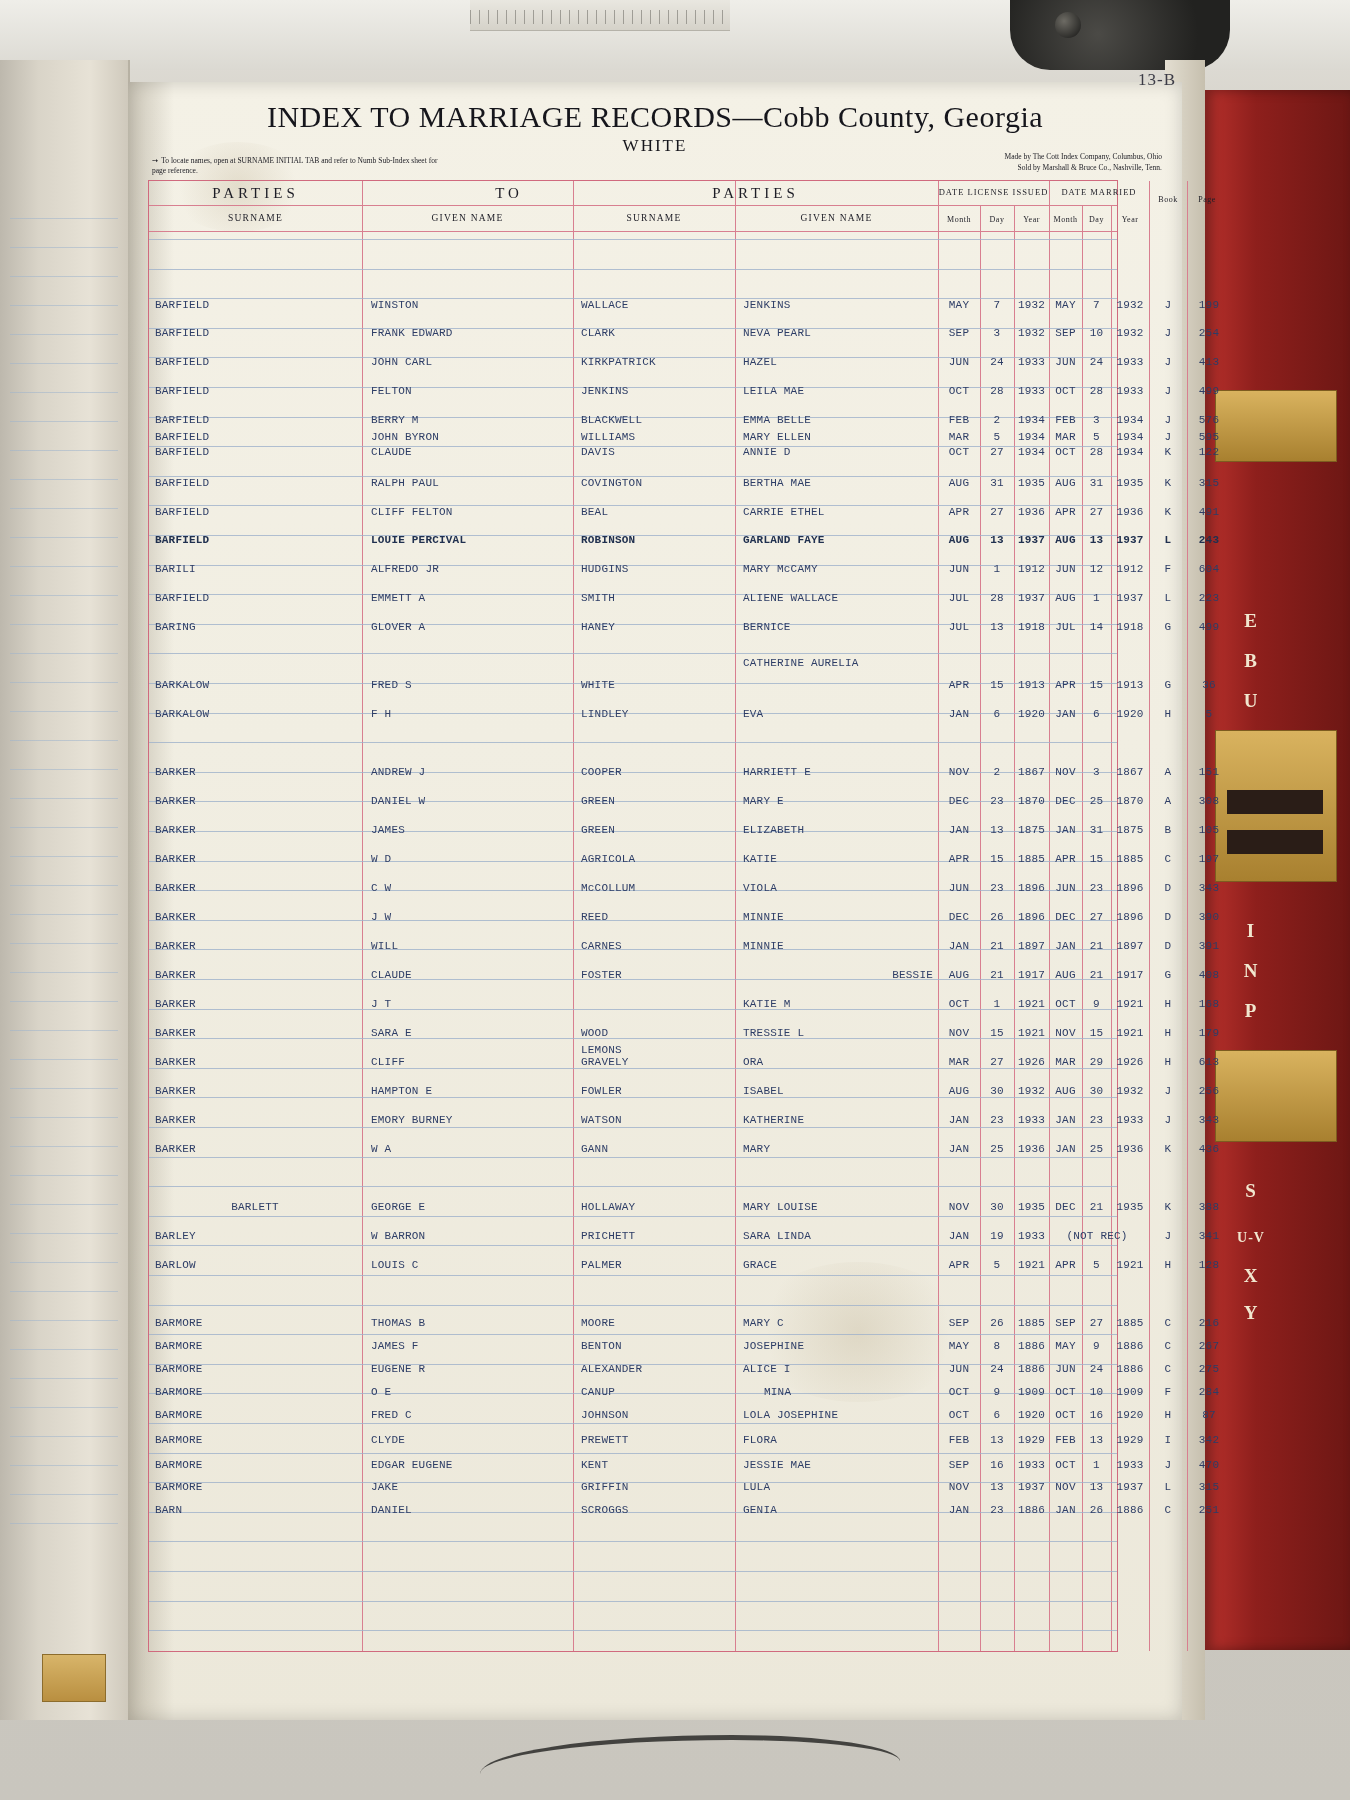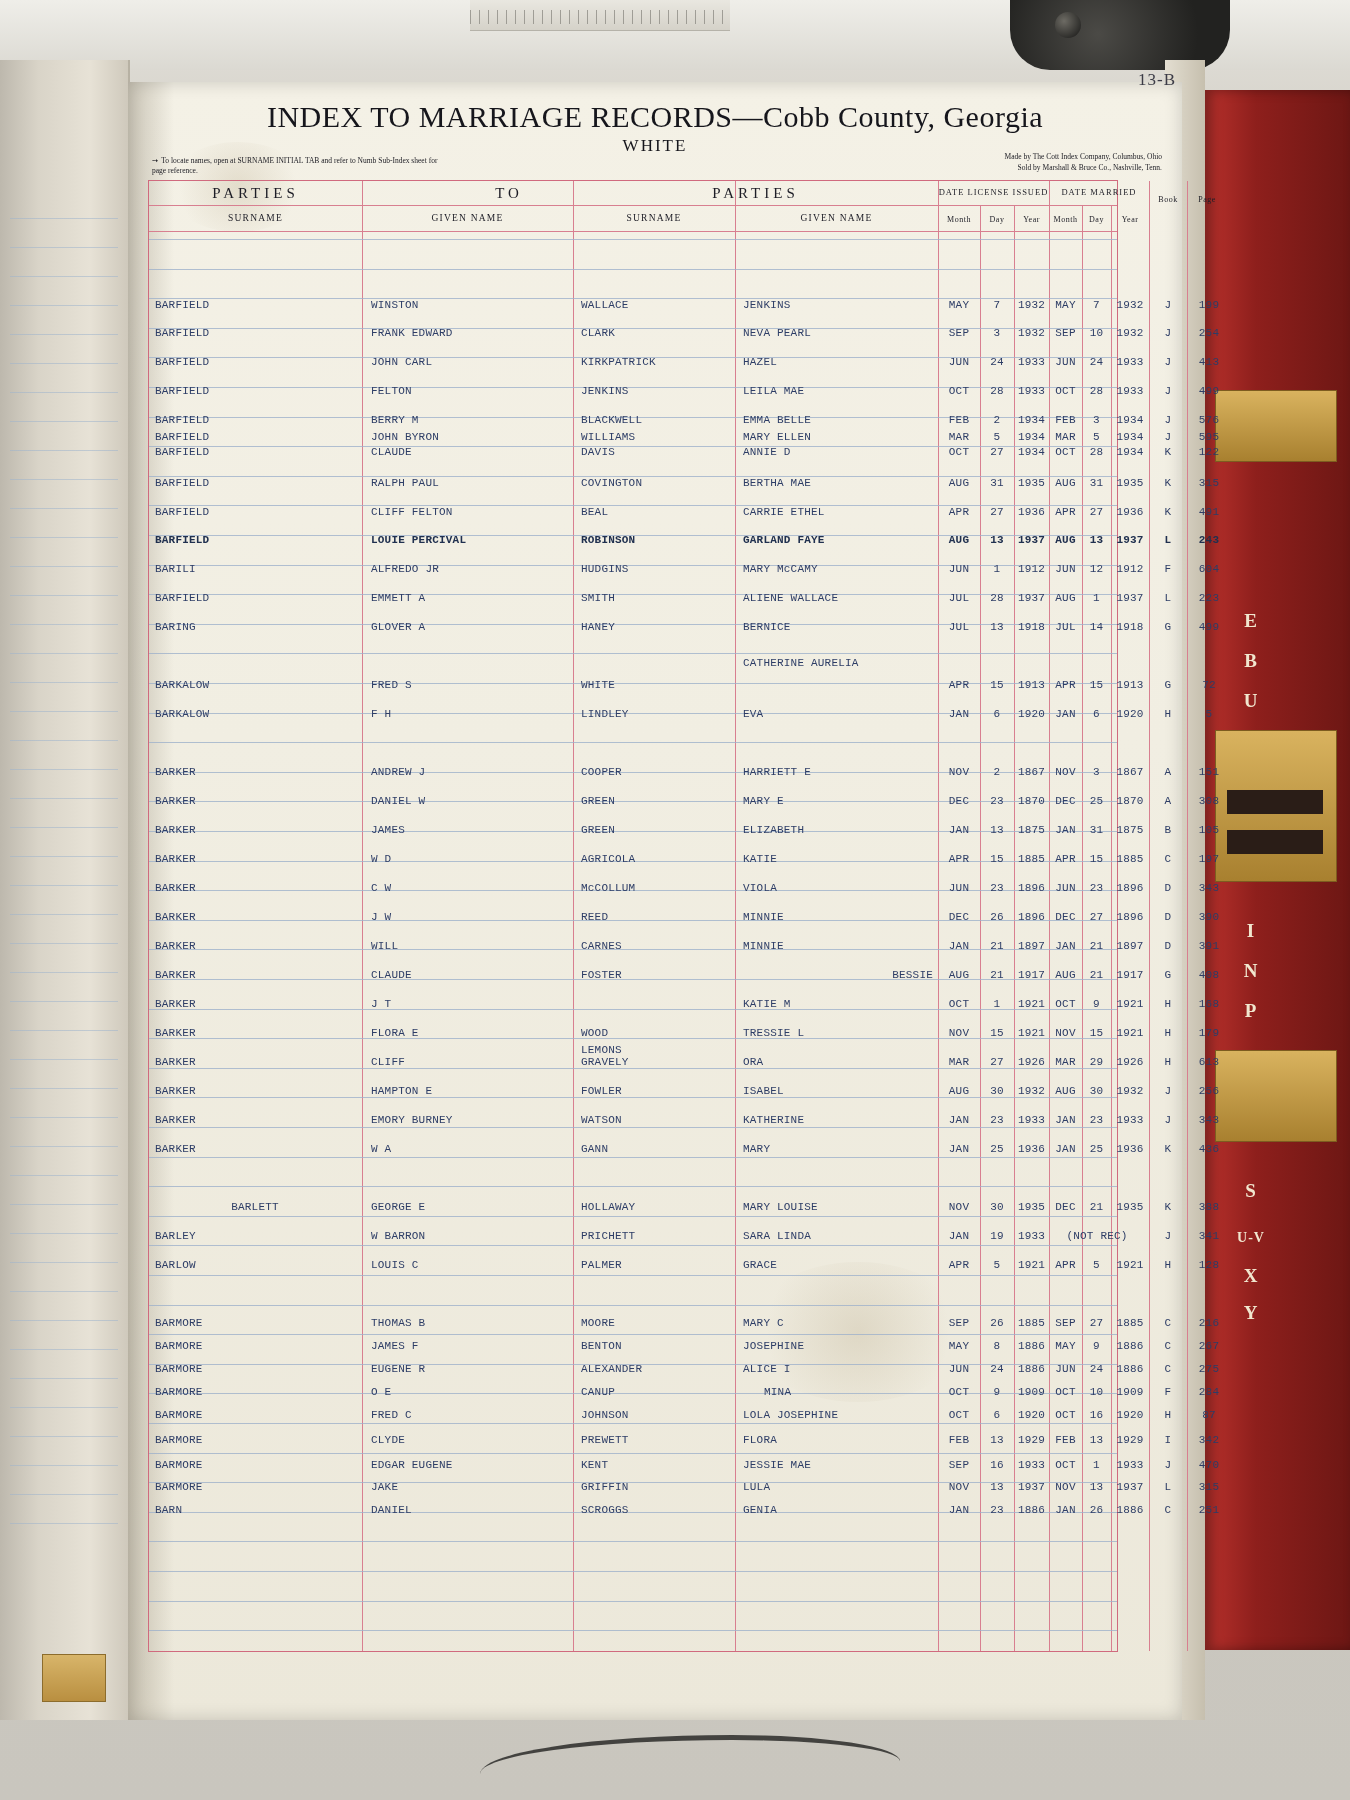--- a/index.html
+++ b/index.html
@@ -475,21 +475,21 @@
           <div class="rowtext" style="left: 222px; top: 498px; width: 200px;">FRED S</div>
           <div class="rowtext" style="left: 432px; top: 498px; width: 150px;">WHITE</div>
           <div class="rowtext" style="left: 594px; top: 476px; width: 190px;">CATHERINE AURELIA</div>
           <div class="rowtext c-center" style="left: 789px; top: 498px; width: 42px;">APR</div>
           <div class="rowtext c-center" style="left: 831px; top: 498px; width: 34px;">15</div>
           <div class="rowtext c-center" style="left: 865px; top: 498px; width: 35px;">1913</div>
           <div class="rowtext c-center" style="left: 900px; top: 498px; width: 33px;">APR</div>
           <div class="rowtext c-center" style="left: 933px; top: 498px; width: 29px;">15</div>
           <div class="rowtext c-center" style="left: 962px; top: 498px; width: 38px;">1913</div>
           <div class="rowtext c-center" style="left: 1000px; top: 498px; width: 38px;">G</div>
-          <div class="rowtext c-center" style="left: 1038px; top: 498px; width: 44px;">72</div>
+          <div class="rowtext c-center" style="left: 1038px; top: 498px; width: 44px;">36</div>
           <div></div>
           <div class="rowtext" style="left: 6px; top: 527px; width: 200px;">BARKALOW</div>
           <div class="rowtext" style="left: 222px; top: 527px; width: 200px;">F H</div>
           <div class="rowtext" style="left: 432px; top: 527px; width: 150px;">LINDLEY</div>
           <div class="rowtext" style="left: 594px; top: 527px; width: 190px;">EVA</div>
           <div class="rowtext c-center" style="left: 789px; top: 527px; width: 42px;">JAN</div>
           <div class="rowtext c-center" style="left: 831px; top: 527px; width: 34px;">6</div>
           <div class="rowtext c-center" style="left: 865px; top: 527px; width: 35px;">1920</div>
           <div class="rowtext c-center" style="left: 900px; top: 527px; width: 33px;">JAN</div>
           <div class="rowtext c-center" style="left: 933px; top: 527px; width: 29px;">6</div>
@@ -609,21 +609,21 @@
           <div class="rowtext c-center" style="left: 789px; top: 817px; width: 42px;">OCT</div>
           <div class="rowtext c-center" style="left: 831px; top: 817px; width: 34px;">1</div>
           <div class="rowtext c-center" style="left: 865px; top: 817px; width: 35px;">1921</div>
           <div class="rowtext c-center" style="left: 900px; top: 817px; width: 33px;">OCT</div>
           <div class="rowtext c-center" style="left: 933px; top: 817px; width: 29px;">9</div>
           <div class="rowtext c-center" style="left: 962px; top: 817px; width: 38px;">1921</div>
           <div class="rowtext c-center" style="left: 1000px; top: 817px; width: 38px;">H</div>
           <div class="rowtext c-center" style="left: 1038px; top: 817px; width: 44px;">168</div>
           <div></div>
           <div class="rowtext" style="left: 6px; top: 846px; width: 200px;">BARKER</div>
-          <div class="rowtext" style="left: 222px; top: 846px; width: 200px;">FLORA E</div>
+          <div class="rowtext" style="left: 222px; top: 846px; width: 200px;">SARA E</div>
           <div class="rowtext" style="left: 432px; top: 846px; width: 150px;">WOOD</div>
           <div class="rowtext" style="left: 594px; top: 846px; width: 190px;">TRESSIE L</div>
           <div class="rowtext c-center" style="left: 789px; top: 846px; width: 42px;">NOV</div>
           <div class="rowtext c-center" style="left: 831px; top: 846px; width: 34px;">15</div>
           <div class="rowtext c-center" style="left: 865px; top: 846px; width: 35px;">1921</div>
           <div class="rowtext c-center" style="left: 900px; top: 846px; width: 33px;">NOV</div>
           <div class="rowtext c-center" style="left: 933px; top: 846px; width: 29px;">15</div>
           <div class="rowtext c-center" style="left: 962px; top: 846px; width: 38px;">1921</div>
           <div class="rowtext c-center" style="left: 1000px; top: 846px; width: 38px;">H</div>
           <div class="rowtext c-center" style="left: 1038px; top: 846px; width: 44px;">179</div>

